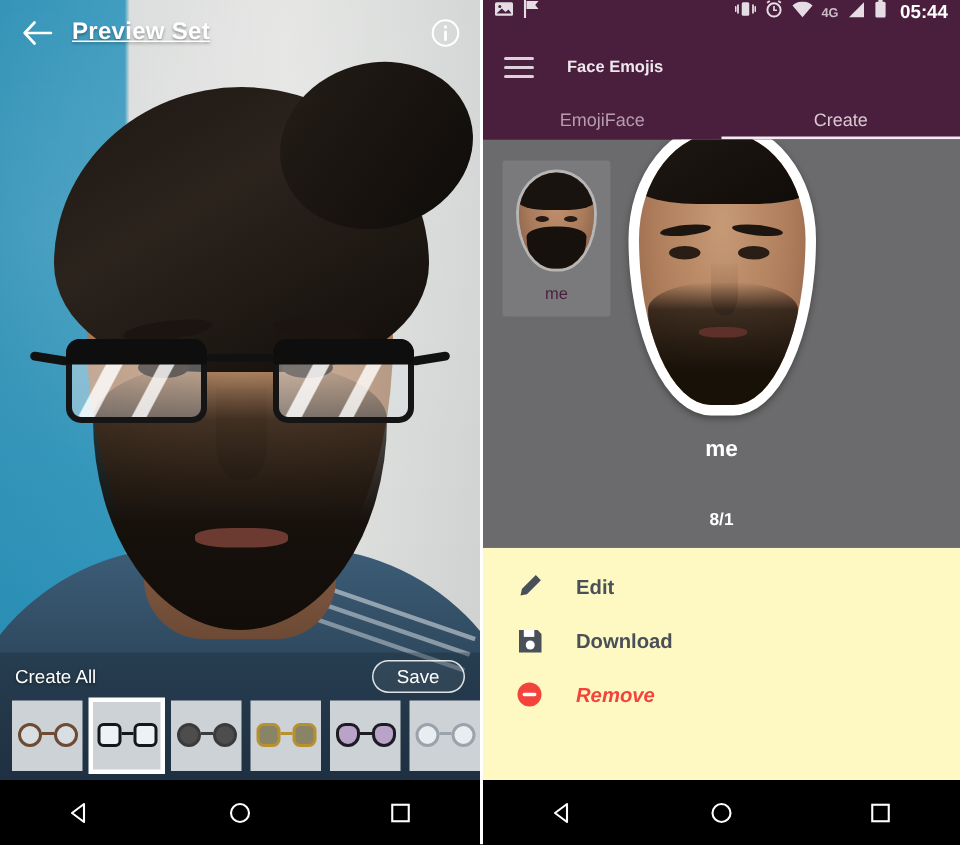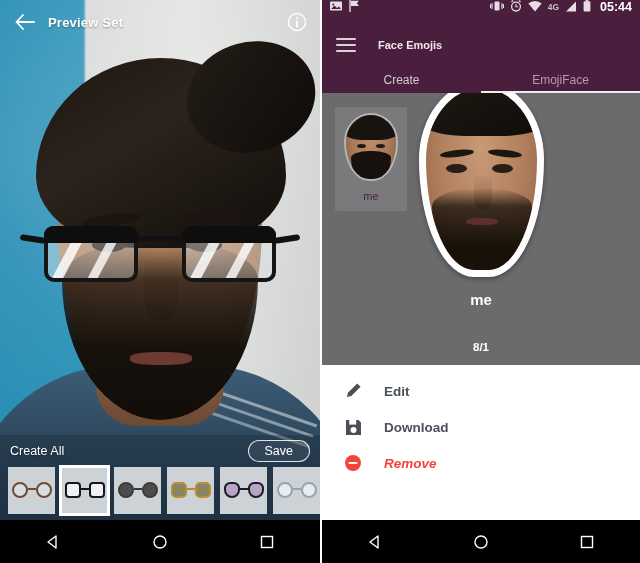--- a/index.html
+++ b/index.html
@@ -98,22 +98,22 @@
   }
   .gl-temple { position: absolute; top: 16px; width: 26px; height: 6px; background: #111; border-radius: 3px; }
   .gl-temple.l { left: -12px; transform: rotate(9deg); }
   .gl-temple.r { right: -12px; transform: rotate(-9deg); }
 
   .l-topbar {
     position: absolute; left: 0; top: 0; width: 320px; height: 44px;
     display: flex; align-items: center; padding: 0 12px; color: #ffffff;
   }
   .l-back { width: 26px; height: 26px; display: flex; align-items: center; justify-content: center; }
-  .l-title { font-size: 13px; font-weight: bold; margin-left: 10px; letter-spacing: .2px;
-             text-shadow: 0 1px 2px rgba(0,0,0,.35); }
+  .l-title { font-size: 16px; font-weight: bold; margin-left: 10px; letter-spacing: .2px;
+             text-shadow: 0 1px 2px rgba(0,0,0,.35); text-decoration: underline; }
   .l-info { margin-left: auto; width: 22px; height: 22px; }
 
   .l-bottom {
     position: absolute; left: 0; bottom: 43px; width: 320px; height: 85px;
     background: linear-gradient(to bottom, rgba(20,32,44,0.30), rgba(18,30,42,0.42));
   }
   .l-bottom-head {
     height: 32px; display: flex; align-items: center; padding: 0 10px; color: #fff;
   }
   .l-selectall { font-size: 12.5px; text-shadow: 0 1px 2px rgba(0,0,0,.5); }
@@ -214,21 +214,21 @@
 
   .big-label {
     position: absolute; left: 0; right: 0; top: 198px; text-align: center;
     color: #ffffff; font-size: 15px; font-weight: bold;
   }
   .r-page {
     position: absolute; left: 0; right: 0; bottom: 12px; text-align: center;
     color: #ffffff; font-size: 11.5px; font-weight: bold;
   }
 
-  .r-menu { background: #ffffff; height: 155px; padding-top: 8px; }
+  .r-menu { background: #fef9c3; height: 155px; padding-top: 8px; }
   .r-menu-item { height: 36px; display: flex; align-items: center; padding: 0 18px; }
   .r-mi-icon { width: 26px; display: flex; align-items: center; justify-content: center; }
   .r-mi-label { font-size: 13.5px; color: #4a5058; margin-left: 18px; font-weight: bold; }
   .r-menu-item.danger .r-mi-label { color: #f4433a; font-style: italic; }
 
   .navbar { position: absolute; left: 0; bottom: 0; width: 100%; height: 43px; background: #000;
             display: flex; align-items: center; justify-content: space-around; }
   .nav-btn { width: 40px; display: flex; align-items: center; justify-content: center; }
 </style>
 </head>
@@ -405,22 +405,22 @@
     <div class="r-toolbar">
       <div class="r-ham">
         <span></span>
           <span></span>
           <span></span>
       </div>
       <div class="r-title">Face Emojis</div>
     </div>
 
     <div class="r-tabs">
+      <div class="r-tab">EmojiFace</div>
       <div class="r-tab active">Create</div>
-      <div class="r-tab">EmojiFace</div>
     </div>
 
     <div class="r-content">
       <div class="r-card">
         <div class="mini-face">
           <div class="mh"></div>
           <div class="me1"></div>
           <div class="me2"></div>
           <div class="mb"></div>
         </div>

